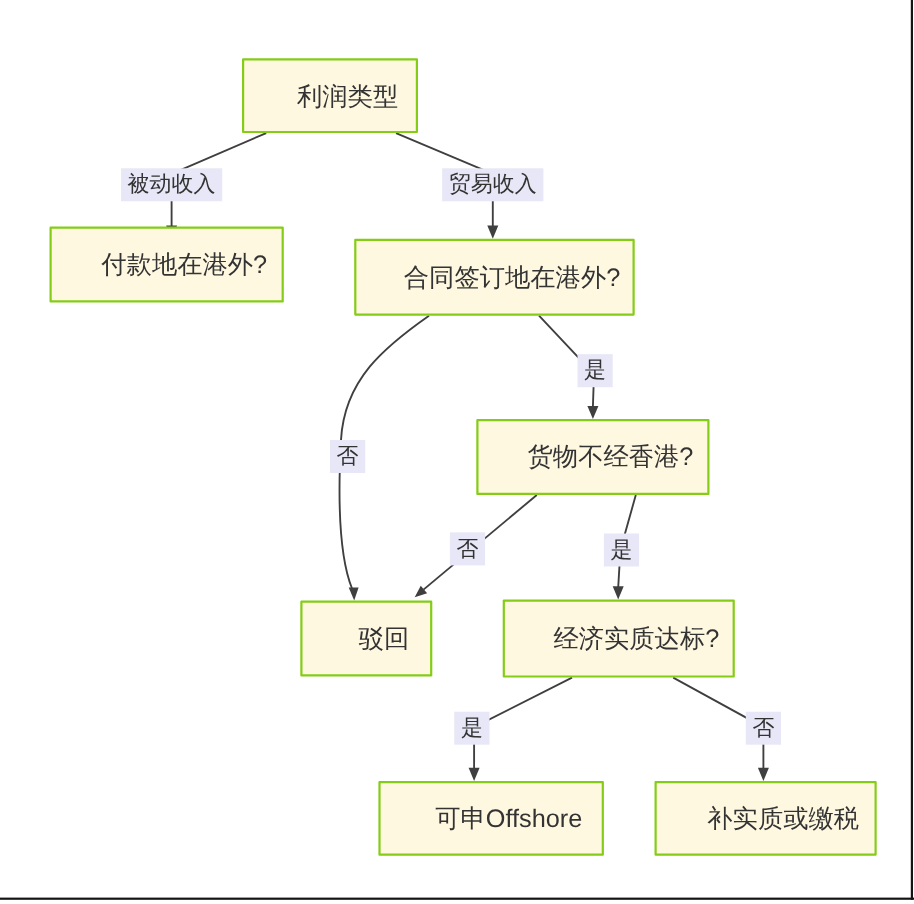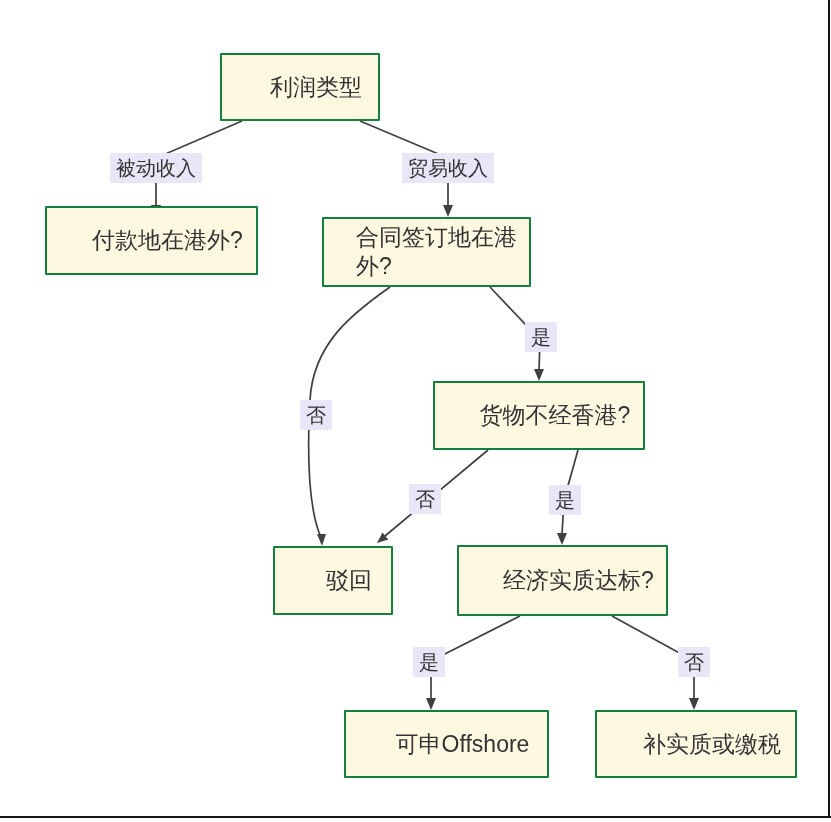--- a/index.html
+++ b/index.html
@@ -13,47 +13,47 @@
   }
   #edges {
     position: absolute;
     left: 0; top: 0;
     z-index: 1;
   }
   .node {
     position: absolute;
     z-index: 2;
     background: #fff8e1;
-    border: 2px solid #15803d;
+    border: 2px solid #84cc16;
     border-radius: 1px;
     color: #333333;
     font-size: 23px;
     display: flex;
     align-items: center;
     justify-content: center;
-    text-align: left;
+    text-align: right;
     box-sizing: border-box;
     line-height: 1.25;
     padding-left: 32px;
   }
   .edge-label {
     position: absolute;
     z-index: 3;
     transform: translate(-50%, -50%);
     background: #e7e7f7;
     color: #333333;
     font-size: 20px;
     line-height: 1.2;
     padding: 3px 6px;
     white-space: nowrap;
   }
   
   #n-profit    { left: 220px; top:  53px; width: 160px; height: 68px; }
   #n-payment   { left:  45px; top: 206px; width: 213px; height: 69px; }
-  #n-contract  { left: 322px; top: 217px; width: 209px; height: 70px; }
+  #n-contract  { left: 322px; top: 217px; width: 255px; height: 70px; }
   #n-goods     { left: 433px; top: 381px; width: 212px; height: 69px; }
   #n-reject    { left: 273px; top: 546px; width: 120px; height: 69px; }
   #n-substance { left: 457px; top: 545px; width: 211px; height: 71px; }
   #n-offshore  { left: 344px; top: 710px; width: 205px; height: 68px; }
   #n-paytax    { left: 595px; top: 710px; width: 202px; height: 68px; }
   
   #l-passive   { left: 156px; top: 168px; }
   #l-trade     { left: 448px; top: 168px; }
   #l-contract-yes { left: 541px; top: 337px; }
   #l-contract-no  { left: 316px; top: 415px; }

